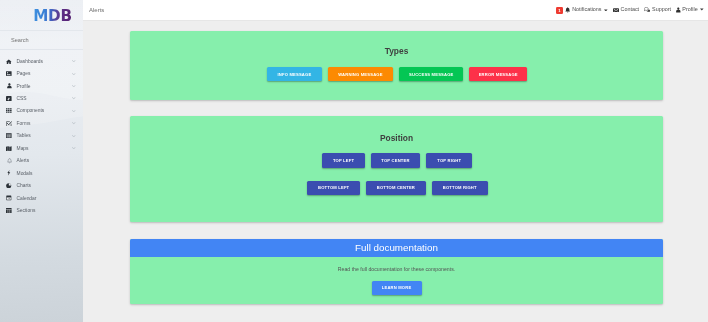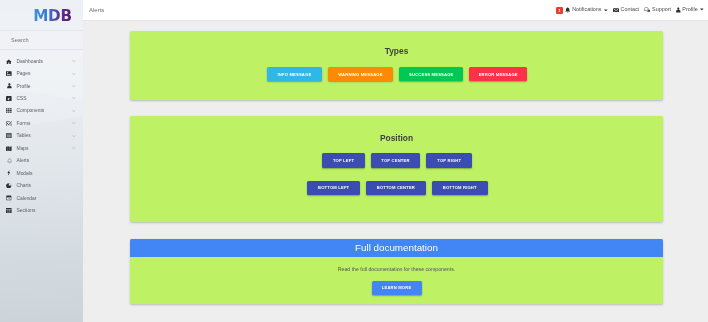--- a/index.html
+++ b/index.html
@@ -36,21 +36,21 @@
   .brand{font-size:6px;color:#6f6f6f;margin-left:6px;line-height:1;}
   .nav-right{margin-left:auto;display:flex;align-items:center;margin-right:4.2px;}
   .nr-item{display:flex;align-items:center;color:#4d4d4d;font-size:5.4px;margin-left:5.2px;line-height:1;cursor:pointer;}
   .nr-item .ic{display:flex;align-items:center;margin-right:1.6px;}
   .nr-caret{margin-left:2.6px;}
   .badge{background:#ee3b31;color:#fff;font-size:4.4px;font-weight:bold;line-height:1;
          padding:1.6px 2.3px 1.1px;border-radius:1.2px;margin-right:2.2px;position:relative;top:0.5px;}
 
   
   .main{position:absolute;left:83px;top:21px;width:625px;height:301px;background:#eeeeee;}
-  .card{position:absolute;left:47px;width:533px;background:#bef264;border-radius:1.5px;
+  .card{position:absolute;left:47px;width:533px;background:#86efac;border-radius:1.5px;
         box-shadow:0 1px 2.5px rgba(0,0,0,.16),0 1px 1px rgba(0,0,0,.06);}
   #card1{top:10px;height:69px;}
   #card2{top:95px;height:106px;}
   #card3{top:218px;height:65px;overflow:hidden;}
   .card-title{text-align:center;font-weight:bold;font-size:8.4px;color:#3f3f3f;line-height:1;}
   .row{display:flex;justify-content:center;align-items:center;}
   #types-row{padding-left:1px;}
   #pos-row1{padding-left:1.5px;}
   #pos-row2{padding-left:2px;}
   .btn{border:0;border-radius:1.5px;color:#fff;font-size:4.15px;font-weight:bold;

